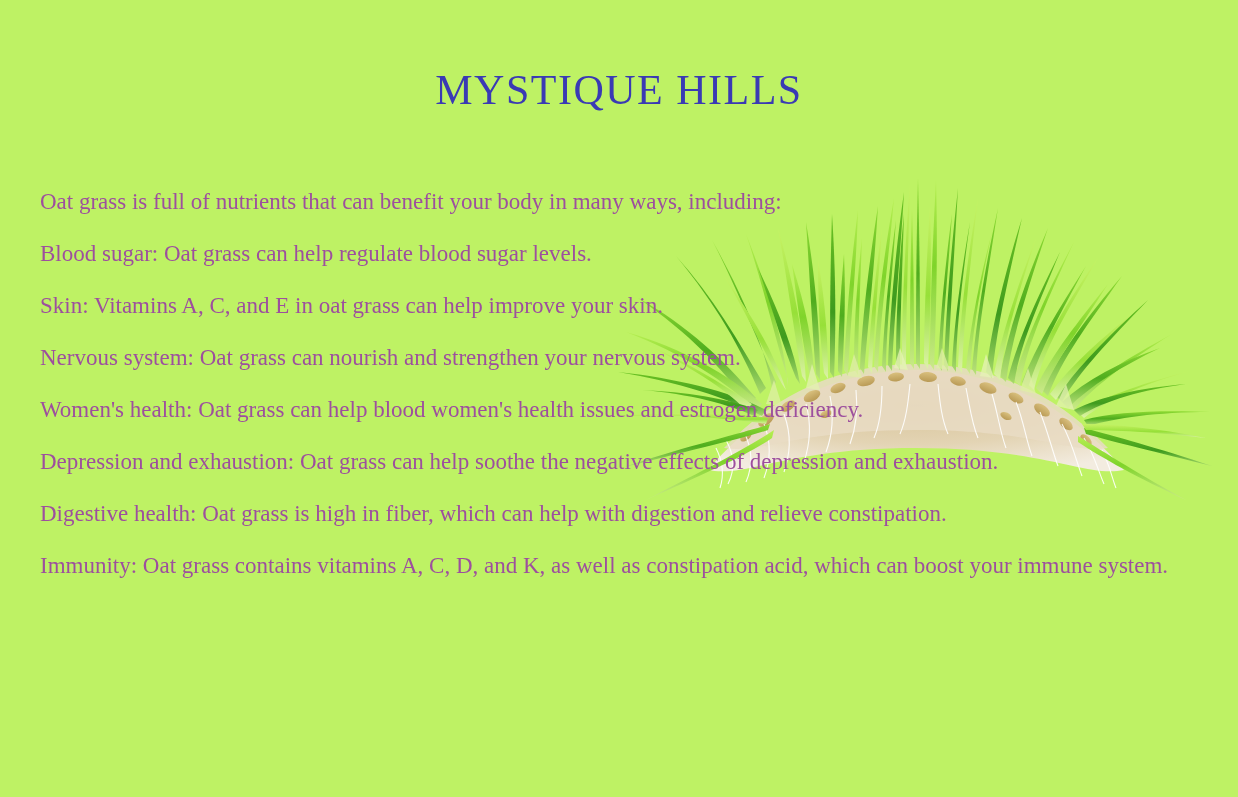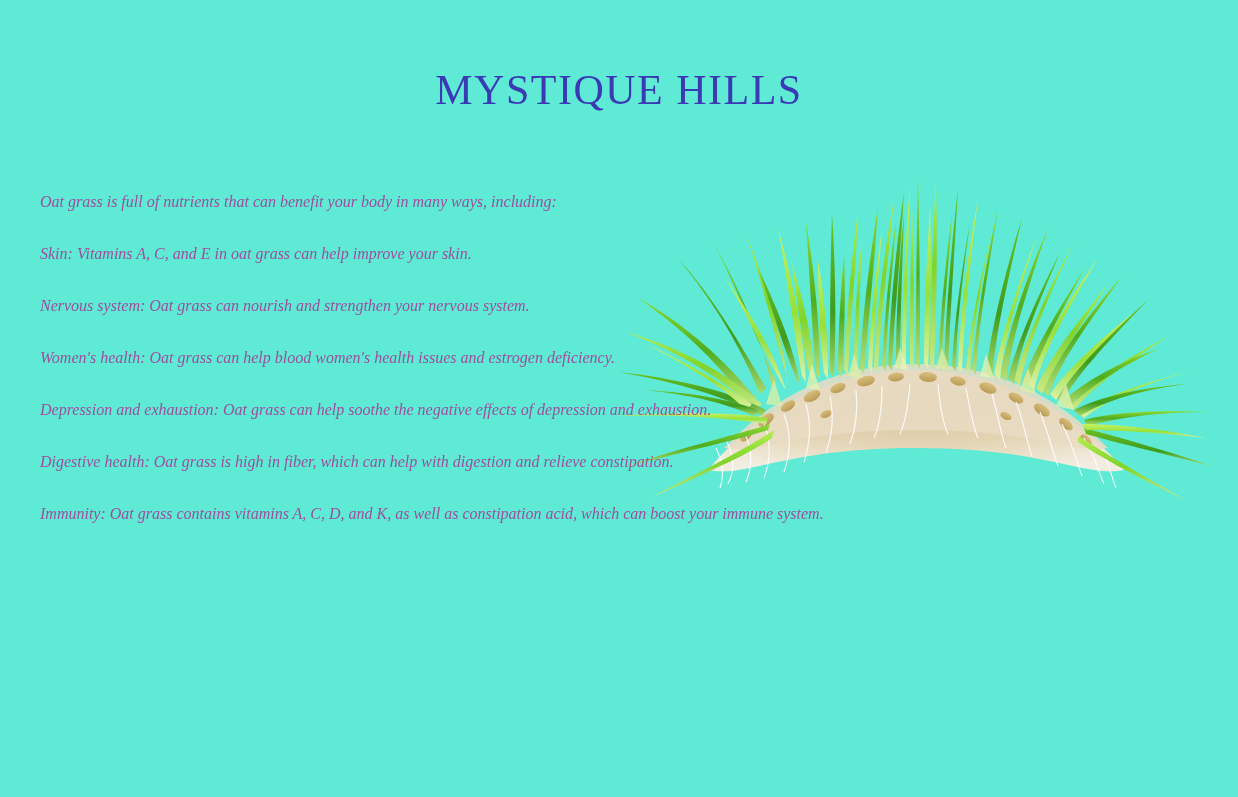--- a/index.html
+++ b/index.html
@@ -11,21 +11,21 @@
     height: 797px;
     background: #ffffff;
     font-family: "Liberation Serif", "DejaVu Serif", serif;
     overflow: hidden;
     position: relative;
   }
   .page {
     position: relative;
     width: 1238px;
     height: 797px;
-    background: #5eead4;
+    background: #bef264;
     overflow: hidden;
   }
 
   
   .title {
     position: absolute;
     top: 68px;
     left: 0;
     width: 1238px;
     text-align: center;
@@ -41,22 +41,21 @@
   
   .body-text {
     position: absolute;
     top: 176px;
     left: 40px;
     width: 1180px;
     z-index: 3;
   }
   .line {
     font-family: "Liberation Serif", "DejaVu Serif", serif;
-    font-style: italic;
-    font-size: 16px;
+    font-size: 23px;
     line-height: 52px;
     color: #9d4f9e;
     white-space: nowrap;
   }
 
   
   .grass-wrap {
     position: absolute;
     left: 616px;
     top: 148px;
@@ -233,20 +232,21 @@
         <path d="M320 220 L326 200 L334 222 Z" fill="#e0efa6"></path>
         <path d="M364 228 L370 206 L378 230 Z" fill="#e6f3b6"></path>
         <path d="M404 242 L412 220 L420 246 Z" fill="#dff0a4"></path>
         <path d="M440 258 L450 236 L458 262 Z" fill="#e4f2b0"></path>
       </g>
     </svg>
   </div>
 
   <div class="body-text">
     <div class="line">Oat grass is full of nutrients that can benefit your body in many ways, including:</div>
+    <div class="line">Blood sugar: Oat grass can help regulate blood sugar levels.</div>
     <div class="line">Skin: Vitamins A, C, and E in oat grass can help improve your skin.</div>
     <div class="line">Nervous system: Oat grass can nourish and strengthen your nervous system.</div>
     <div class="line">Women's health: Oat grass can help blood women's health issues and estrogen deficiency.</div>
     <div class="line">Depression and exhaustion: Oat grass can help soothe the negative effects of depression and exhaustion.</div>
     <div class="line">Digestive health: Oat grass is high in fiber, which can help with digestion and relieve constipation.</div>
     <div class="line">Immunity: Oat grass contains vitamins A, C, D, and K, as well as constipation acid, which can boost your immune system.</div>
   </div>
 
 </div>
 

